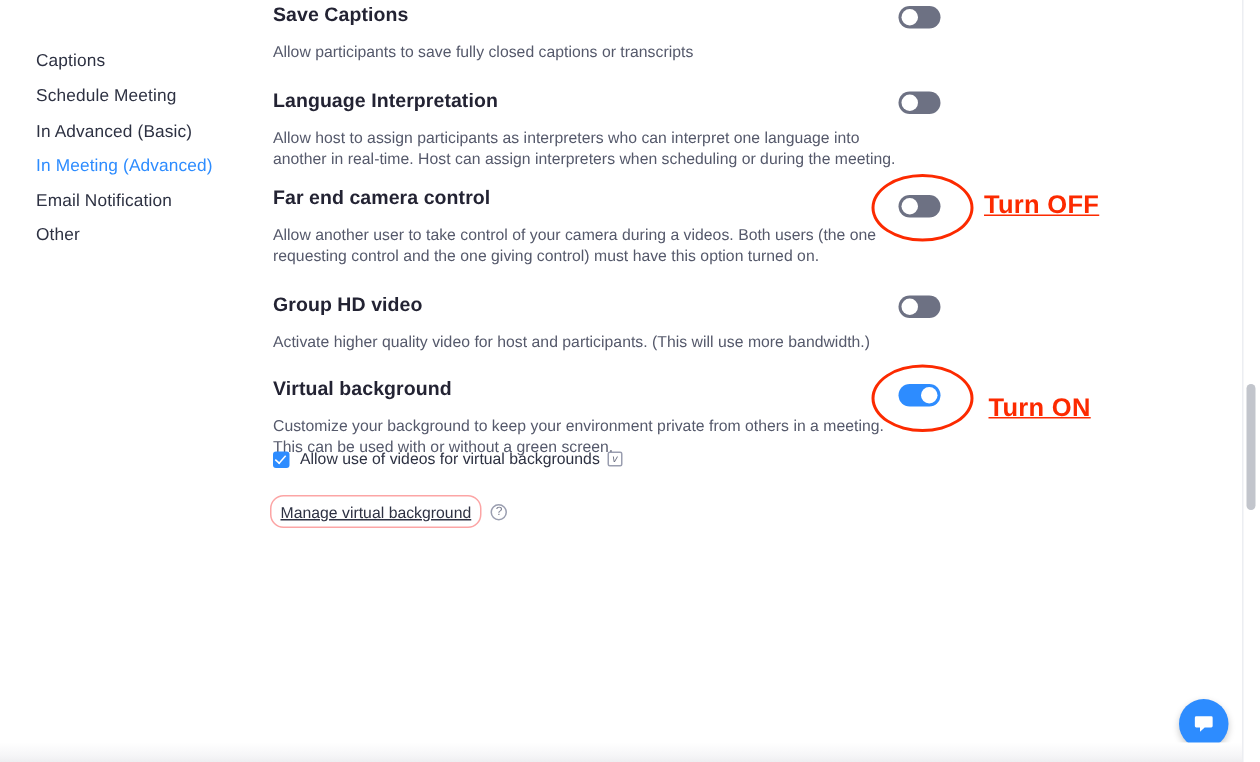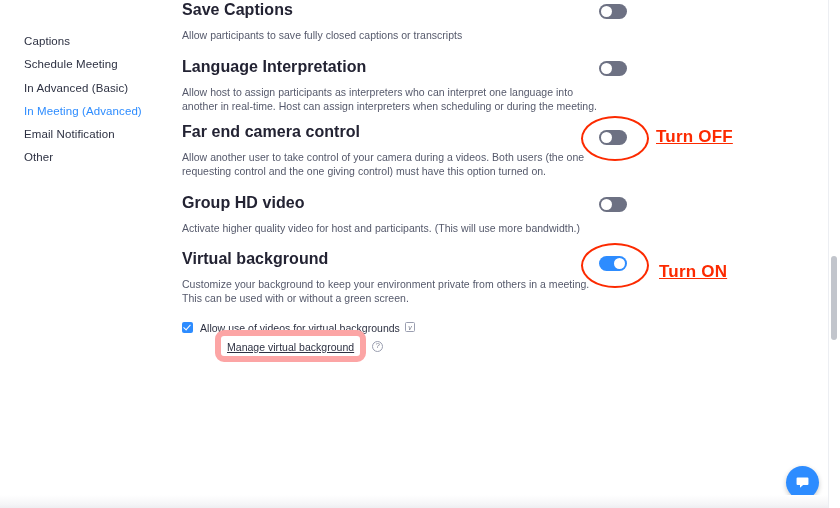--- a/index.html
+++ b/index.html
@@ -18,21 +18,21 @@
     font-size: 11.5px; color: #2d3142; white-space: nowrap;
     letter-spacing: .1px; line-height: 14px;
   }
   .nav-item.active { color: #2d8cff; }
 
   
   #main { position: absolute; left: 175px; top: 0; width: 660px; height: 508px; background: #fff; }
 
   .setting { position: absolute; left: 7px; width: 560px; }
   .s-title {
-    font-size: 16px; font-weight: bold; color: #232333;
+    font-size: 13px; font-weight: bold; color: #232333;
     letter-spacing: .05px; line-height: 14px; margin-bottom: 4px;
   }
   .s-desc {
     font-size: 10.5px; color: #55596b; line-height: 13.5px;
     letter-spacing: .02px; max-width: 418px; margin-top: 12px;
   }
 
   
   .toggle {
     position: absolute; width: 28px; height: 15px; border-radius: 8px;
@@ -49,42 +49,42 @@
   .ellipse {
     position: absolute; border: 2.5px solid #fc2a00;
     border-radius: 50%; background: transparent;
   }
   .redtext {
     position: absolute; color: #fc2a00; font-weight: bold;
     font-size: 17px; letter-spacing: .2px; white-space: nowrap; text-decoration: underline;
   }
 
   
-  #cbrow { position: absolute; left: 7px; top: 322px; display: flex; }
+  #cbrow { position: absolute; left: 7px; top: 300px; display: flex; align-items: center; }
   .cbox {
     width: 11px; height: 11px; border-radius: 2px; background: #2d8cff;
     position: relative; flex: none;
   }
   .cbox::after {
     content: ""; position: absolute; left: 3.4px; top: 1.3px;
     width: 3px; height: 6px; border: solid #fff;
     border-width: 0 1.6px 1.6px 0; transform: rotate(42deg);
   }
   .cb-label { font-size: 10.5px; color: #2d3142; margin-left: 7px; letter-spacing: .02px; }
   .vbadge {
     margin-left: 5px; width: 10px; height: 10px; border: 1px solid #9a9eb0;
     border-radius: 1.5px; font-size: 7px; color: #6d7183;
     display: flex; align-items: center; justify-content: center;
     font-style: italic; line-height: 1;
   }
 
   
   #managerow { position: absolute; left: 5px; top: 330px; display: flex; align-items: center; }
   .focusring {
-    border: 6px solid #fca5a5; border-radius: 9px; padding: 1px 6px; margin-left: 35px;
+    border: 1px solid #fca5a5; border-radius: 9px; padding: 1px 6px;
   }
   .mlink {
     font-size: 10.5px; color: #2d3142; text-decoration: underline;
     letter-spacing: .02px; white-space: nowrap;
   }
   .qmark {
     margin-left: 6px; width: 11px; height: 11px; border-radius: 50%;
     border: 1px solid #9a9eb0; color: #7a7e90; font-size: 8px;
     display: flex; align-items: center; justify-content: center; line-height: 1;
   }

